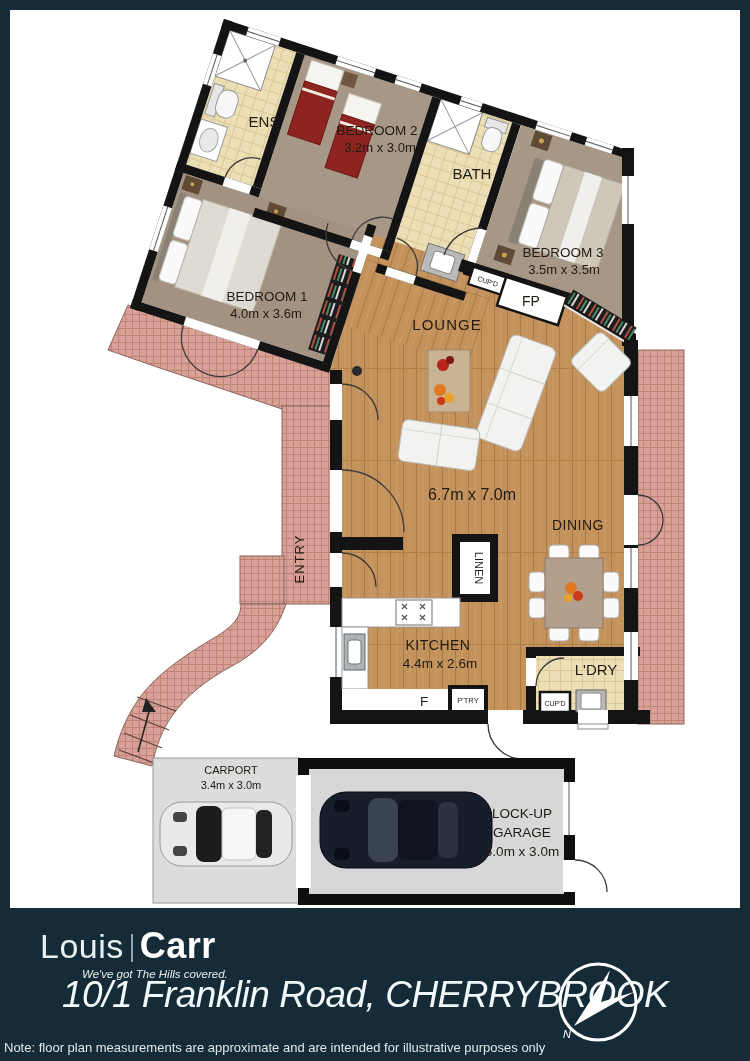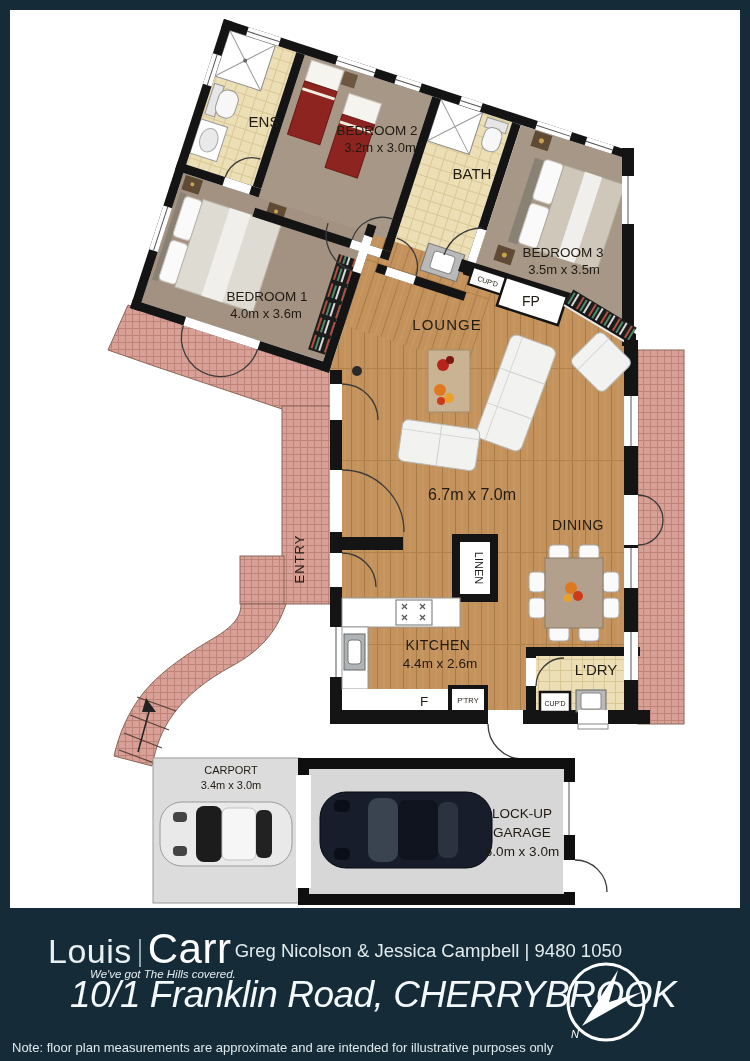--- a/index.html
+++ b/index.html
@@ -6,27 +6,27 @@
   body{
     width:750px;height:1061px;
     background:#152c38;
     position:relative;
     overflow:hidden;
     font-family:"Liberation Sans", sans-serif;
   }
   svg text{font-family:"Liberation Sans", sans-serif;}
   .plan-label{fill:#201b14;}
   .footer{
-    position:absolute;left:12px;top:908px;width:650px;height:153px;
+    position:absolute;left:4px;top:908px;width:650px;height:153px;
     color:#eef4f6;
   }
   .brand{position:absolute;left:36px;top:20px;display:flex;align-items:baseline;line-height:1;}
   .brand-light{font-size:34px;font-weight:400;color:#e9f0f2;letter-spacing:.5px;}
   .brand-bar{display:inline-block;width:2px;height:28px;background:#8fa6af;margin:0 7px;transform:translateY(4px);}
-  .brand-bold{font-size:42px;font-weight:400;color:#ffffff;letter-spacing:.5px;}
+  .brand-bold{font-size:36px;font-weight:700;color:#ffffff;letter-spacing:.5px;}
   .tagline{position:absolute;left:78px;top:60px;font-size:11.5px;color:#e6edef;font-style:italic;}
   .agents{position:absolute;right:40px;top:32px;font-size:18.5px;color:#e2ebee;white-space:nowrap;}
   .address{position:absolute;left:58px;top:66px;font-size:37px;color:#f3f8fa;white-space:nowrap;letter-spacing:-0.5px;font-style:italic;}
   .compass{position:absolute;right:12px;top:50px;width:88px;height:88px;}
   .note{position:absolute;left:0;right:0;bottom:6px;text-align:left;font-size:13px;color:#dfe9ec;}
 </style>
 </head>
 <body>
 
 
@@ -398,21 +398,20 @@
 </svg>
 
 
 <div class="footer">
   <div class="brand">
     <span class="brand-light">Louis</span>
     <span class="brand-bar"></span>
     <span class="brand-bold">Carr</span>
   </div>
   <div class="tagline">We've got The Hills covered.</div>
-  <div class="agents">Greg Nicolson &amp; Jessica Campbell | 9480 1050</div>
   <div class="address">10/1 Franklin Road, CHERRYBROOK</div>
   <svg class="compass" viewBox="0 0 88 88">
     <circle cx="44" cy="44" r="38" fill="none" stroke="#ffffff" stroke-width="3"></circle>
     <path d="M20,68 L56,12 L47,44 L80,34 Z" fill="#ffffff"></path>
     <text x="13" y="80" font-size="11" font-style="italic" fill="#ffffff" text-anchor="middle">N</text>
   </svg>
   <div class="note">Note: floor plan measurements are approximate and are intended for illustrative purposes only</div>
 </div>
 
 

